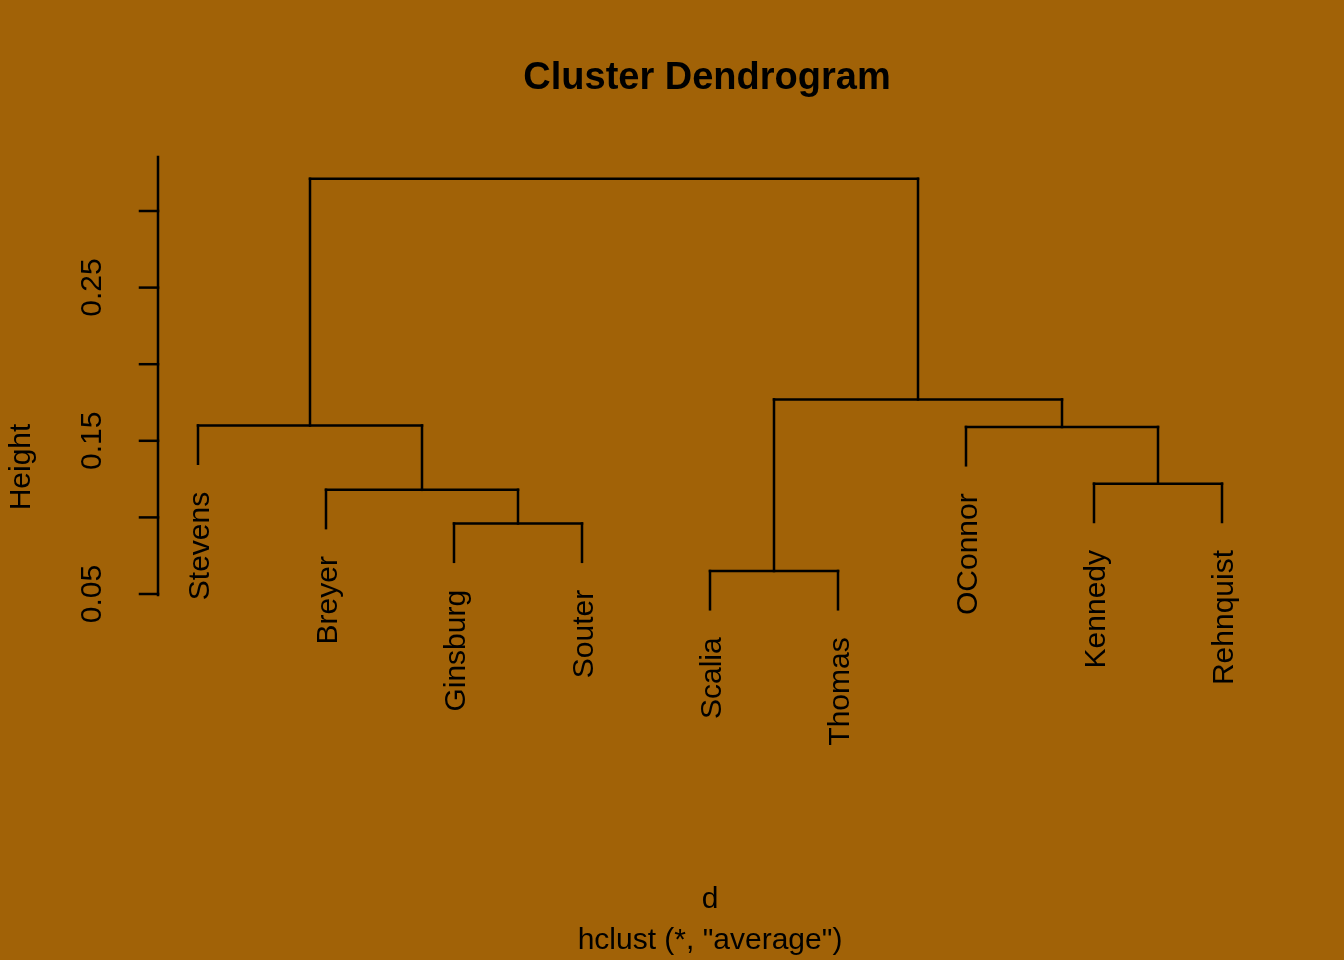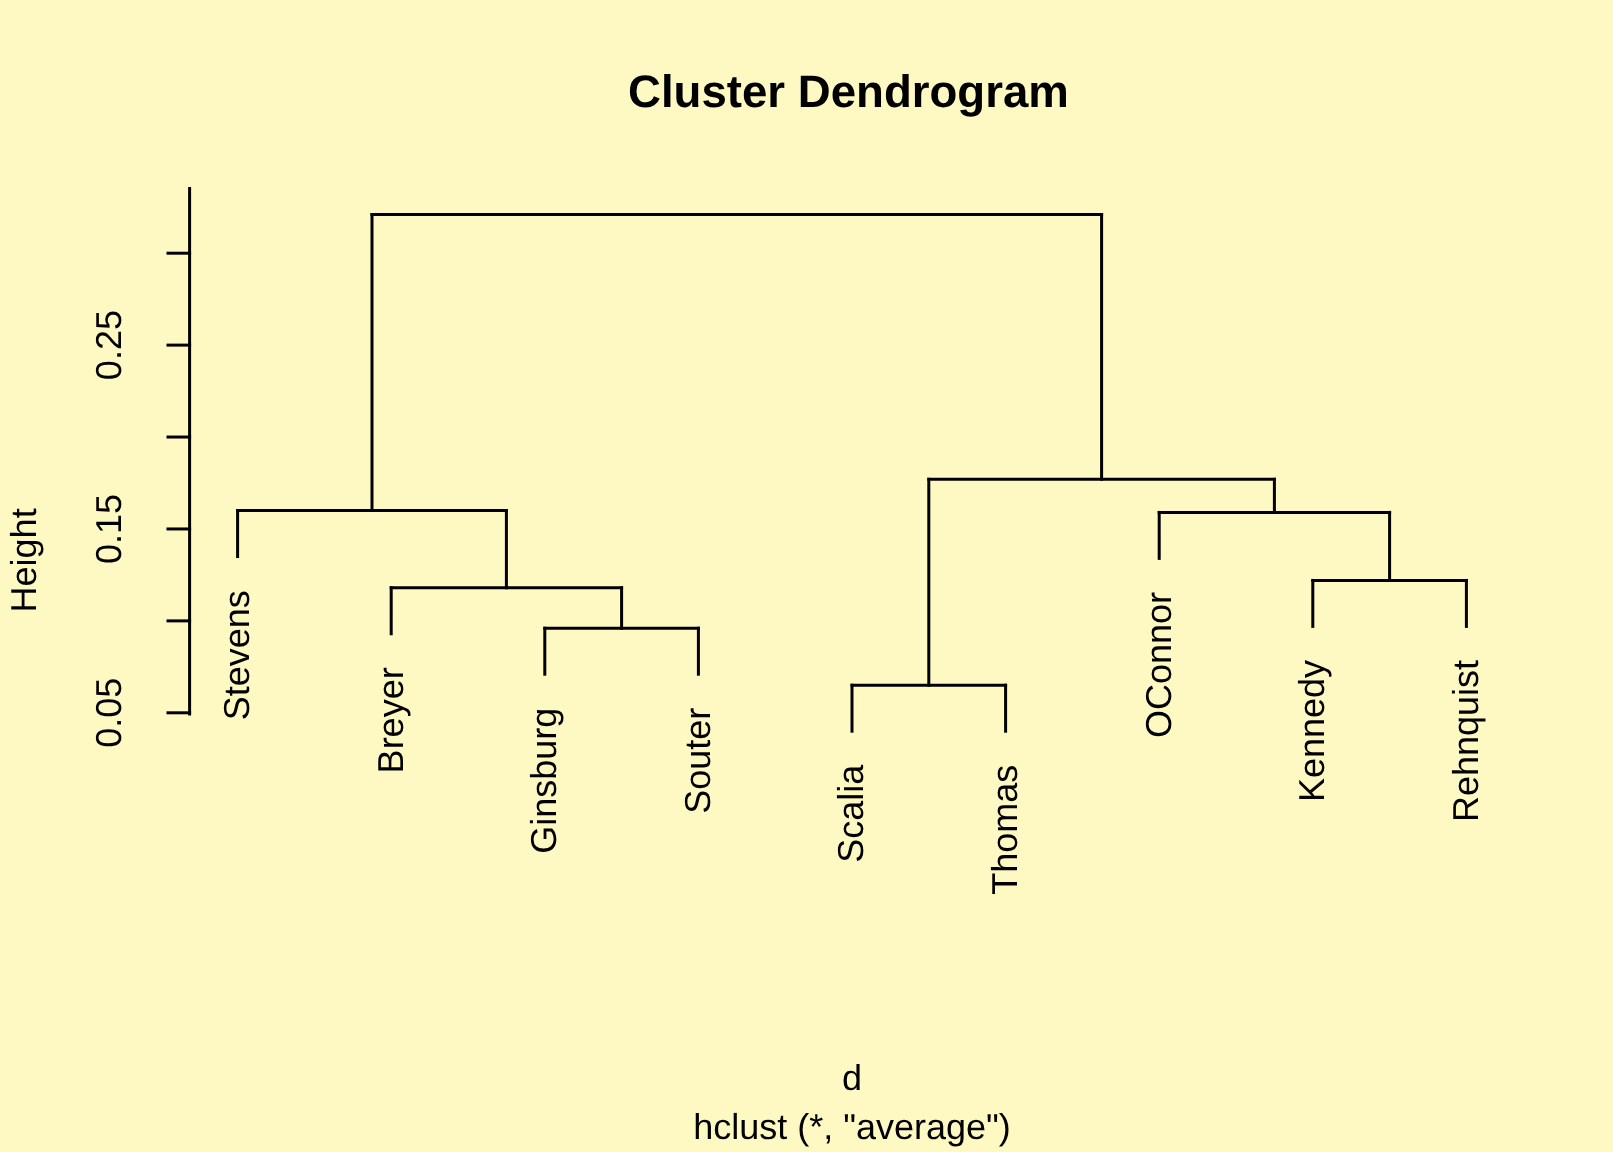--- a/index.html
+++ b/index.html
@@ -4,21 +4,21 @@
 <style>
   html, body {
     margin: 0;
     padding: 0;
     background: #ffffff;
   }
   #figure {
     position: relative;
     width: 1344px;
     height: 960px;
-    background: #fef9c3;
+    background: #a16207;
     font-family: "Liberation Sans", sans-serif;
     overflow: hidden;
   }
   svg text {
     fill: #000000;
     font-family: "Liberation Sans", sans-serif;
   }
   .plot-title {
     font-size: 38px;
     font-weight: bold;

